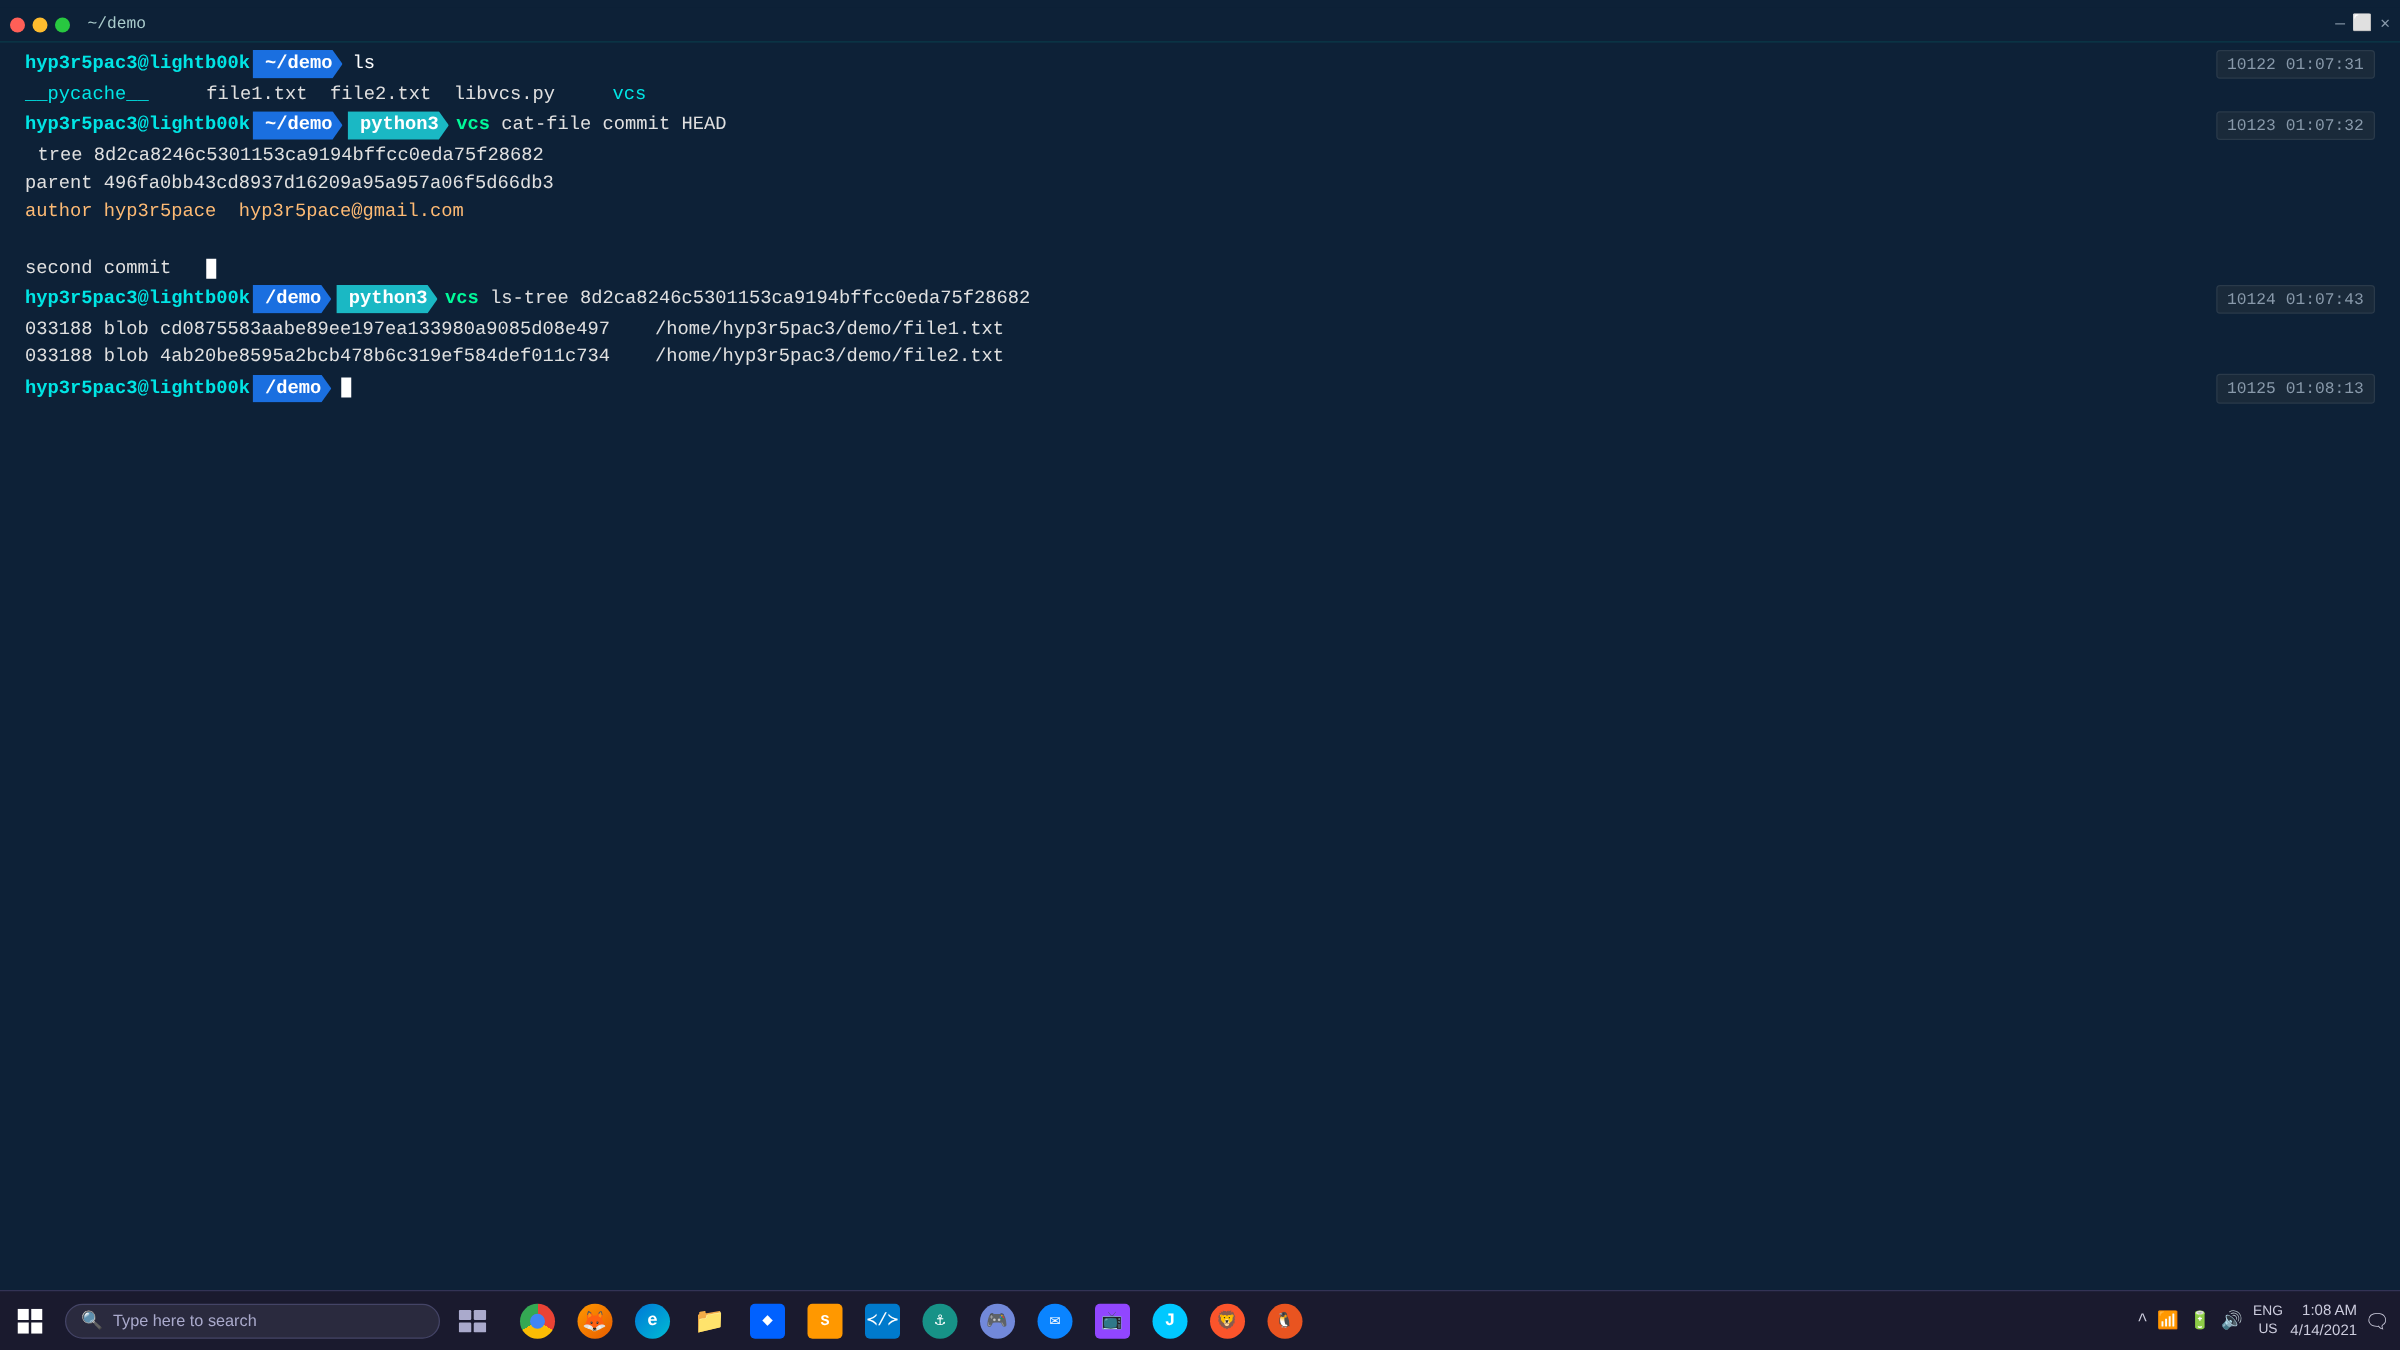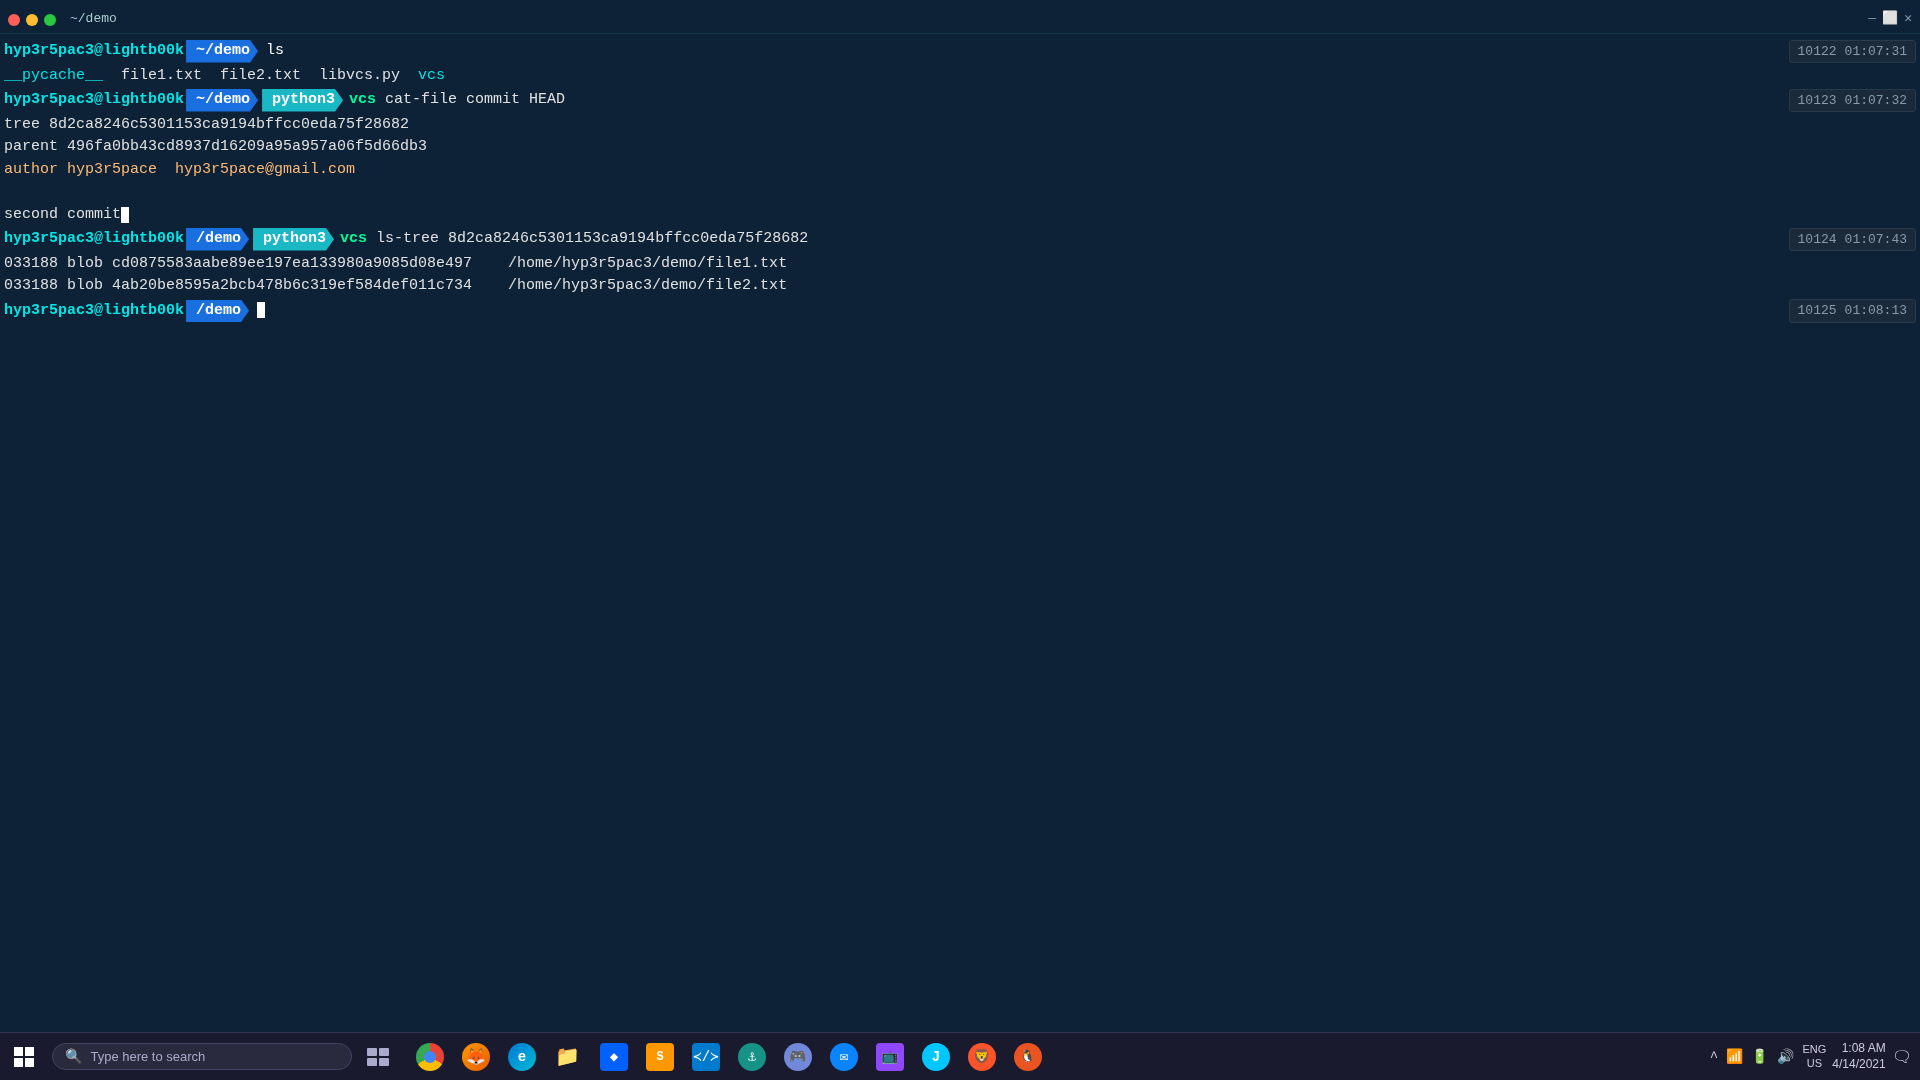--- a/index.html
+++ b/index.html
@@ -22,20 +22,21 @@
       line-height: 1.45;
       padding: 6px 0;
       position: relative;
     }
 
     .line {
       display: flex;
       align-items: center;
       padding: 0 4px;
       white-space: pre;
+      gap: 28px;
     }
 
     .prompt-user {
       color: #00e5e5;
       font-weight: bold;
     }
     .prompt-arrow-blue {
       display: inline-block;
       background: #1a6fe0;
       color: #ffffff;
@@ -213,21 +214,21 @@
       <span style="width:12px;height:12px;background:#28c840;border-radius:50%;display:inline-block;"></span>
       <span style="color:#aacccc; font-size:13px; margin-left:8px;">~/demo</span>
     </div>
     <div style="display:flex; gap:6px;">
       <span style="color:#8899aa; font-size:13px; cursor:pointer;">—</span>
       <span style="color:#8899aa; font-size:13px; cursor:pointer;">⬜</span>
       <span style="color:#8899aa; font-size:13px; cursor:pointer;">✕</span>
     </div>
   </div>
 
-  <div style="padding:4px 0; font-size:15px; line-height:1.5;">
+  <div style="padding:4px 16px; font-size:15px; line-height:1.5;">
 
     <div class="line-with-ts">
       <span class="prompt-user">hyp3r5pac3@lightb00k</span>
       <span class="prompt-arrow-blue">~/demo</span>
       <span style="color:#ffffff; margin-left:6px;">ls</span>
       <span class="timestamp-badge">
         <span class="ts-num">10122</span>
         <span class="ts-time">01:07:31</span>
       </span>
     </div>
@@ -244,21 +245,21 @@
       <span class="prompt-arrow-teal">python3</span>
       <span style="color:#00fa9a; margin-left:4px; font-weight:bold;">vcs</span>
       <span style="color:#e0e0e0;"> cat-file commit HEAD</span>
       <span class="timestamp-badge">
         <span class="ts-num">10123</span>
         <span class="ts-time">01:07:32</span>
       </span>
     </div>
 
     <div class="line">
-      <span style="color:#e0e0e0;">tree 8d2ca8246c5301153ca9194bffcc0eda75f28682</span>
+      <span style="color:#e0e0e0;margin-left:10px;">tree 8d2ca8246c5301153ca9194bffcc0eda75f28682</span>
     </div>
     <div class="line">
       <span style="color:#e0e0e0;">parent 496fa0bb43cd8937d16209a95a957a06f5d66db3</span>
     </div>
     <div class="line">
       <span style="color:#fdba74;">author hyp3r5pace  hyp3r5pace@gmail.com</span>
     </div>
     <div class="line">&nbsp;</div>
     <div class="line">
       <span style="color:#e0e0e0;">second commit</span><span class="cursor"></span>

